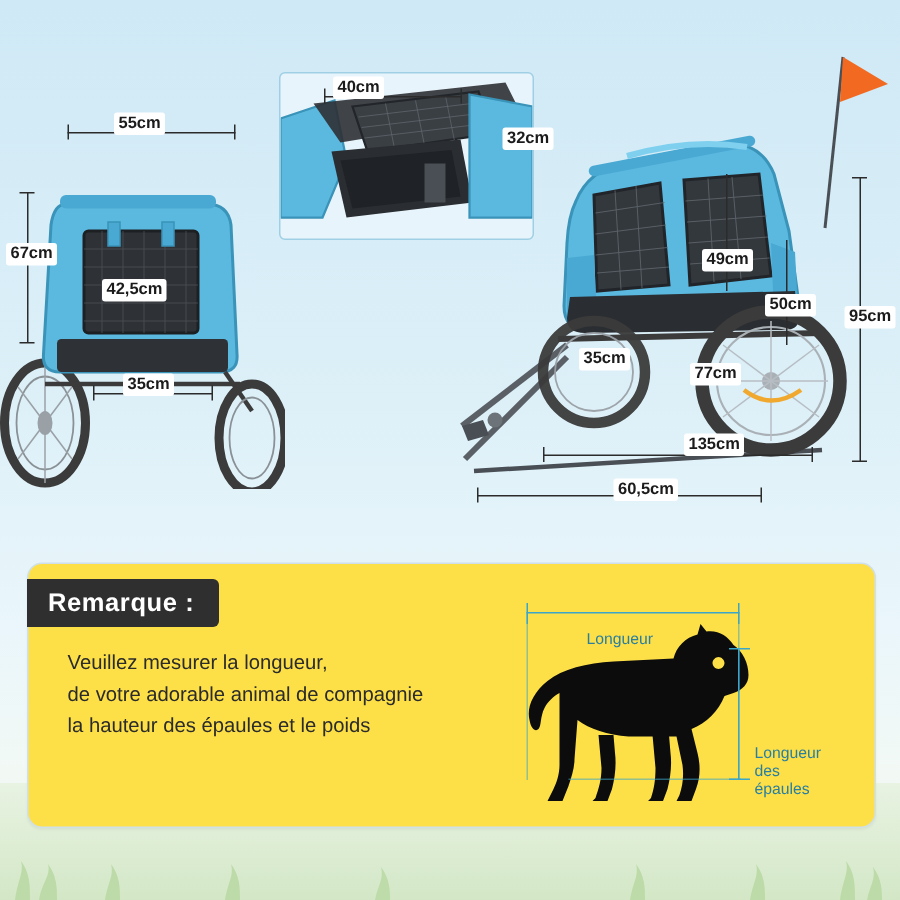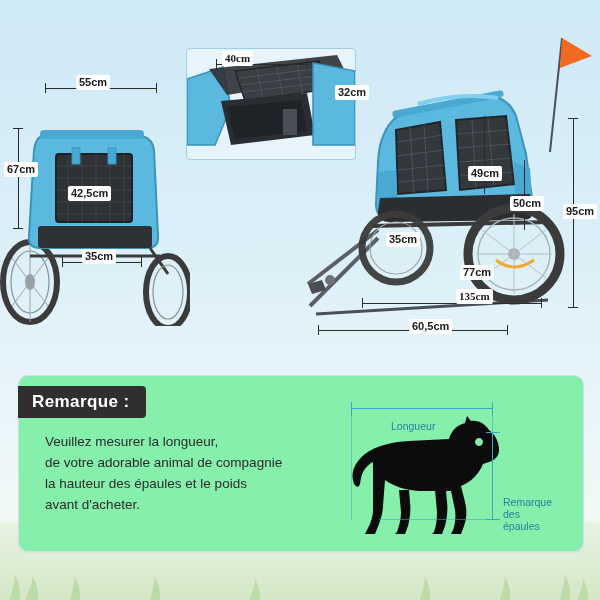--- a/index.html
+++ b/index.html
@@ -36,21 +36,21 @@
     white-space:nowrap;
     line-height:13px;
   }
   .dim-h{position:absolute;height:1px;background:#2b2b2b;}
   .dim-v{position:absolute;width:1px;background:#2b2b2b;}
   .tick{position:absolute;background:#2b2b2b;}
 
   
   .remark{
     position:absolute;left:18px;top:375px;width:564px;height:175px;
-    background:#86efac;
+    background:#fde047;
     border:1px solid #cfe0ea;
     border-radius:10px;
     box-shadow:0 1px 2px rgba(0,0,0,.05);
   }
   .remark-tag{
     position:absolute;left:-1px;top:10px;
     background:#2f2f2f;color:#ffffff;
     font-size:17px;font-weight:bold;
     padding:6px 16px 6px 14px;
     border-radius:0 4px 4px 0;
@@ -181,21 +181,21 @@
 
       <path d="M126 14 L168 22 L168 96 L126 96 Z" fill="#5bb9e0" stroke="#3a93b8" stroke-width="1.5"></path>
 
       <rect x="96" y="60" width="14" height="26" fill="#4a4f55"></rect>
     </svg>
   </div>
 
   <div class="dim-h" style="left:216px;top:64px;width:92px;"></div>
   <div class="tick" style="left:216px;top:59px;width:1px;height:10px;"></div>
   <div class="tick" style="left:307px;top:59px;width:1px;height:10px;"></div>
-  <div class="lbl" style="left:222px;top:51px;font-family:Liberation Serif, serif;">40cm</div>
+  <div class="lbl" style="left:222px;top:51px;">40cm</div>
   <div class="lbl" style="left:291px;top:85px;margin-left:44px;">32cm</div>
 
   <svg style="position:absolute;left:300px;top:22px;width:300px;height:330px;" viewBox="0 0 300 330">
 
     <line x1="262" y1="16" x2="250" y2="130" stroke="#4a4f55" stroke-width="2"></line>
     <path d="M262 16 L292 34 L260 46 Z" fill="#f26a21"></path>
 
     <path d="M84 112 Q92 92 116 86 L178 74 Q206 70 216 94 L226 132 L232 176 Q234 192 218 194 L92 198 Q76 198 76 182 L78 140 Q79 122 84 112 Z" fill="#5bb9e0" stroke="#3a93b8" stroke-width="2"></path>
 
     <path d="M96 92 L200 72" stroke="#4aa9d2" stroke-width="7" stroke-linecap="round"></path>
@@ -256,40 +256,39 @@
 
   <div class="dim-v" style="left:524px;top:160px;height:70px;"></div>
   <div class="lbl" style="left:510px;top:196px;">50cm</div>
 
   <div class="dim-v" style="left:573px;top:118px;height:190px;"></div>
   <div class="tick" style="left:568px;top:118px;width:10px;height:1px;"></div>
   <div class="tick" style="left:568px;top:307px;width:10px;height:1px;"></div>
   <div class="lbl" style="left:563px;top:204px;">95cm</div>
 
   <div class="lbl" style="left:386px;top:232px;">35cm</div>
-  <div class="lbl" style="left:460px;top:242px;margin-top:23px;">77cm</div>
+  <div class="lbl" style="left:460px;top:242px;">77cm</div>
 
   <div class="dim-h" style="left:362px;top:303px;width:180px;"></div>
   <div class="tick" style="left:362px;top:298px;width:1px;height:10px;"></div>
   <div class="tick" style="left:541px;top:298px;width:1px;height:10px;"></div>
-  <div class="lbl" style="left:456px;top:289px;font-family:Liberation Serif, serif;">135cm</div>
+  <div class="lbl" style="left:456px;top:289px;">135cm</div>
 
   <div class="dim-h" style="left:318px;top:330px;width:190px;"></div>
   <div class="tick" style="left:318px;top:325px;width:1px;height:10px;"></div>
   <div class="tick" style="left:507px;top:325px;width:1px;height:10px;"></div>
   <div class="lbl" style="left:409px;top:319px;">60,5cm</div>
 
   <div class="remark">
     <div class="remark-tag">Remarque :</div>
 
     <div class="remark-text">
       <div>Veuillez mesurer la longueur,</div>
       <div>de votre adorable animal de compagnie</div>
       <div>la hauteur des épaules et le poids</div>
-      <div>avant d'acheter.</div>
     </div>
 
     <div class="dog-area">
 
       <svg style="position:absolute;left:0;top:24px;width:190px;height:126px;" viewBox="0 0 190 126">
         <path fill="#0c0c0c" d="M150 16 C146 10 140 6 132 7 L128 2 L126 9 C118 11 112 17 110 25 L70 27 C52 28 36 32 26 40 C16 48 12 58 14 66 C15 72 18 74 20 72 C22 70 21 64 24 58 C26 54 30 50 34 48 L34 96 C34 102 32 108 30 112 L26 120 L36 120 L40 110 C42 104 44 98 44 92 L46 66 C54 72 66 76 80 77 L112 77 L116 96 C117 104 116 110 114 116 L112 120 L122 120 L125 112 C128 104 128 96 126 88 L122 72 C132 68 140 60 144 50 L150 48 C156 46 160 42 160 36 C160 28 156 20 150 16 Z M140 24 C142 24 144 26 144 28 C144 30 142 32 140 32 C138 32 136 30 136 28 C136 26 138 24 140 24 Z"></path>
         <path fill="#0c0c0c" d="M60 76 L62 98 C62 106 60 112 58 118 L56 120 L66 120 L69 112 C71 104 72 96 71 88 L70 76 Z"></path>
         <path fill="#0c0c0c" d="M96 76 L98 98 C98 106 97 112 95 118 L93 120 L103 120 L106 112 C108 104 109 96 108 88 L107 76 Z"></path>
       </svg>
 
@@ -298,19 +297,19 @@
       <div class="measure-line" style="left:153px;top:12px;width:1px;height:14px;"></div>
       <div class="measure-line" style="left:12px;top:18px;width:1px;height:112px;opacity:.55;"></div>
       <div class="measure-line" style="left:153px;top:18px;width:1px;height:112px;opacity:.55;"></div>
       <div class="measure-txt" style="left:52px;top:2px;">Longueur</div>
 
       <div class="measure-line" style="left:153px;top:42px;width:1px;height:88px;"></div>
       <div class="measure-line" style="left:147px;top:42px;width:14px;height:1px;"></div>
       <div class="measure-line" style="left:147px;top:129px;width:14px;height:1px;"></div>
       <div class="measure-line" style="left:40px;top:129px;width:115px;height:1px;opacity:.55;"></div>
       <div class="measure-txt" style="left:164px;top:78px;width:64px;">
-        <span>Remarque des</span><br>
+        <span>Longueur des</span><br>
         <span>épaules</span>
       </div>
     </div>
   </div>
 
 </div>
 
 </body></html>

